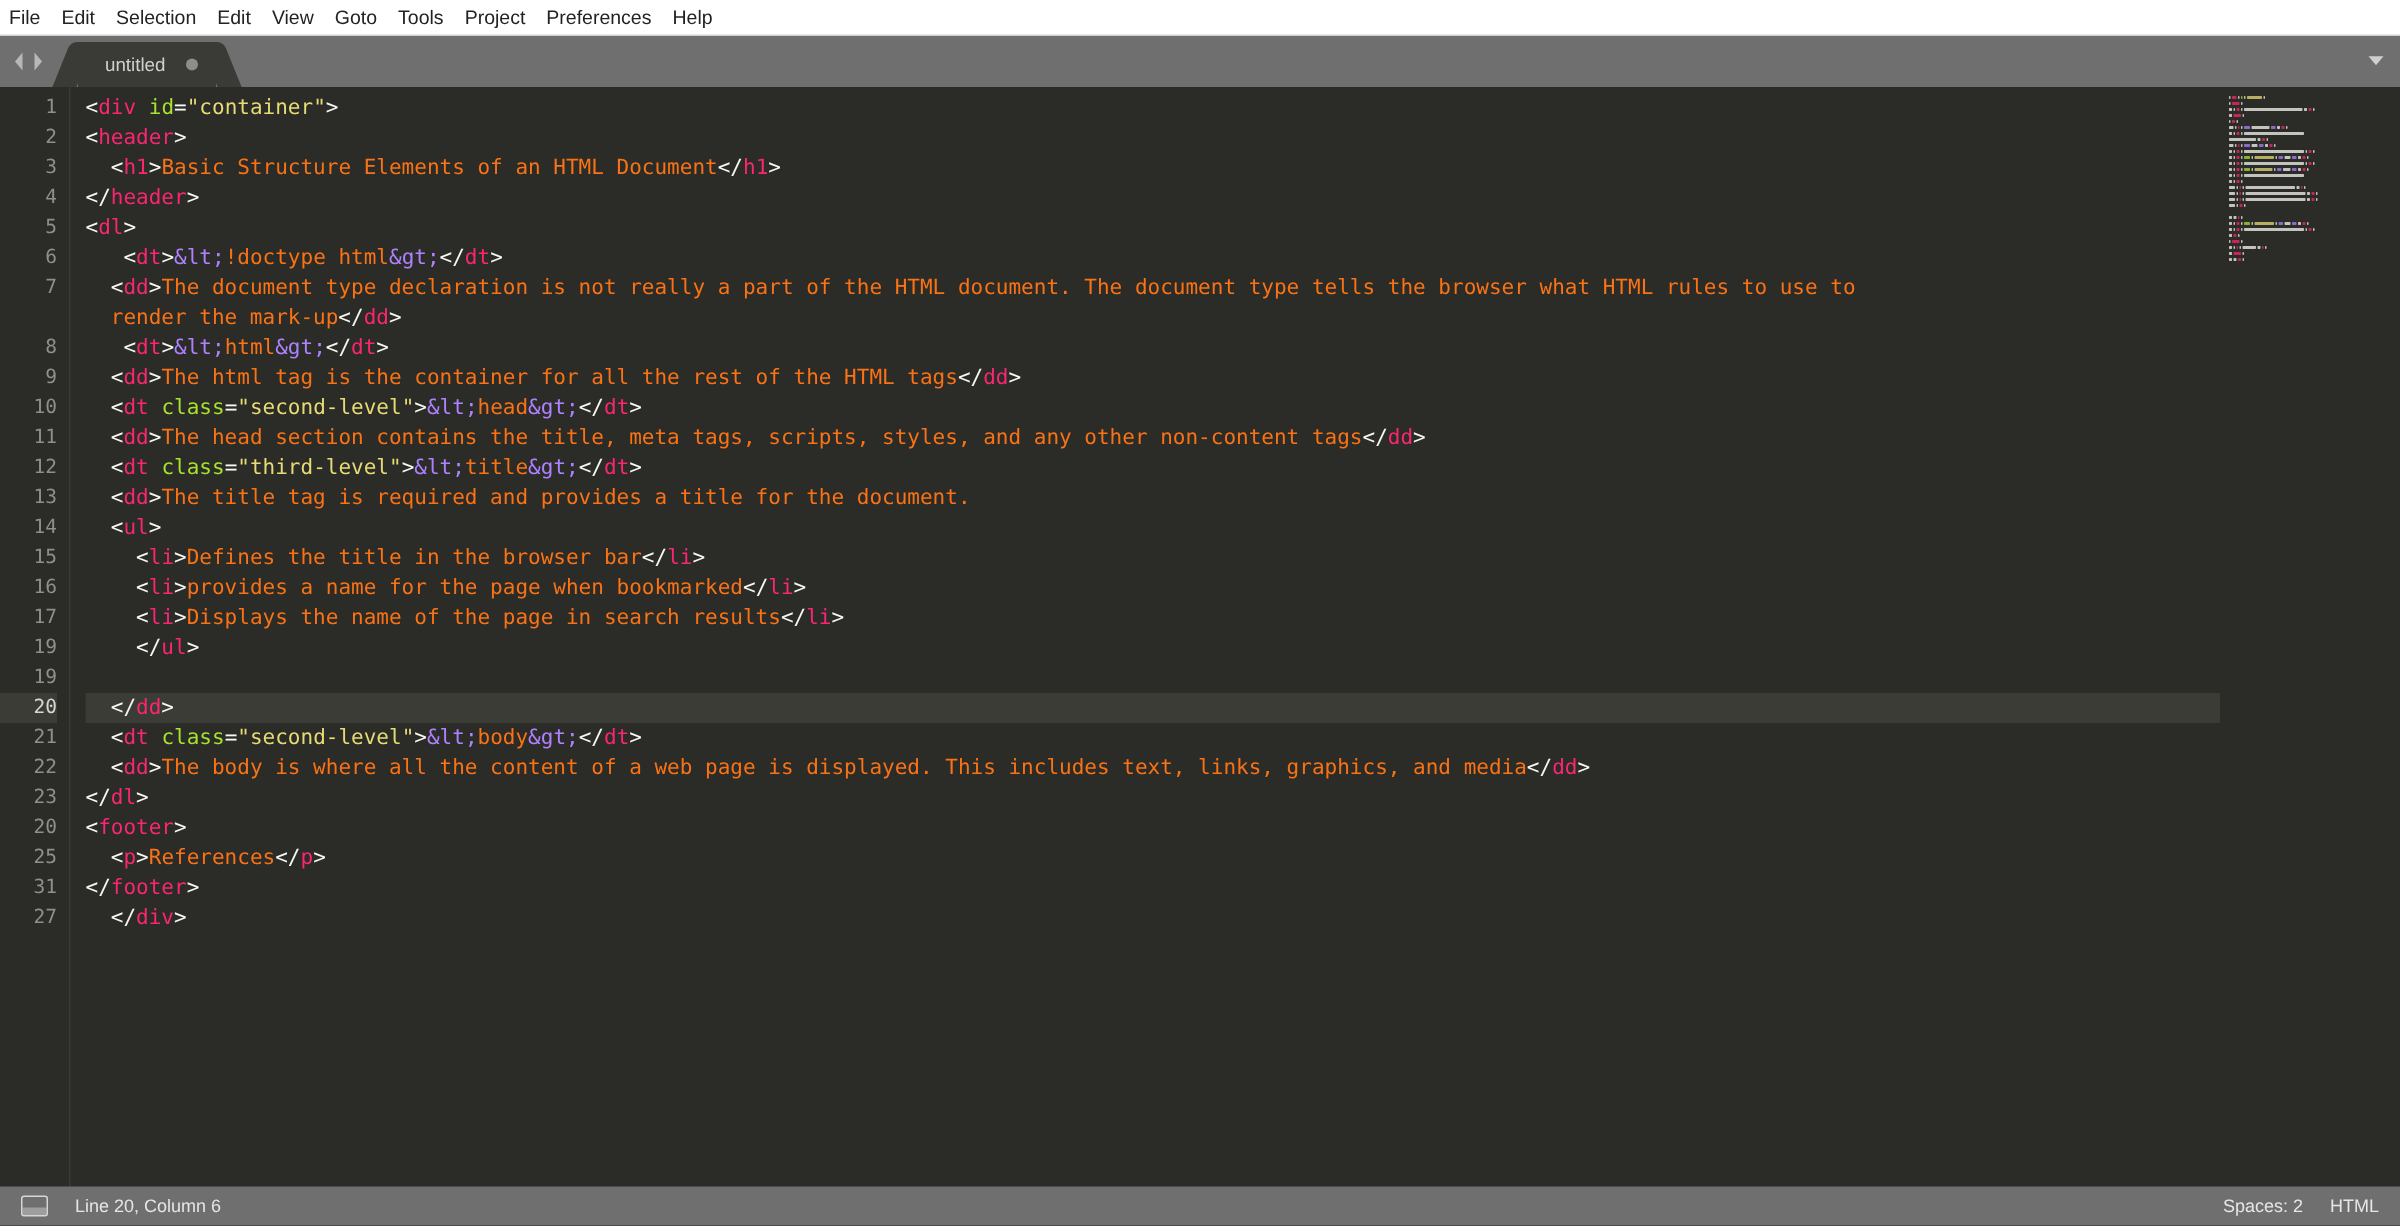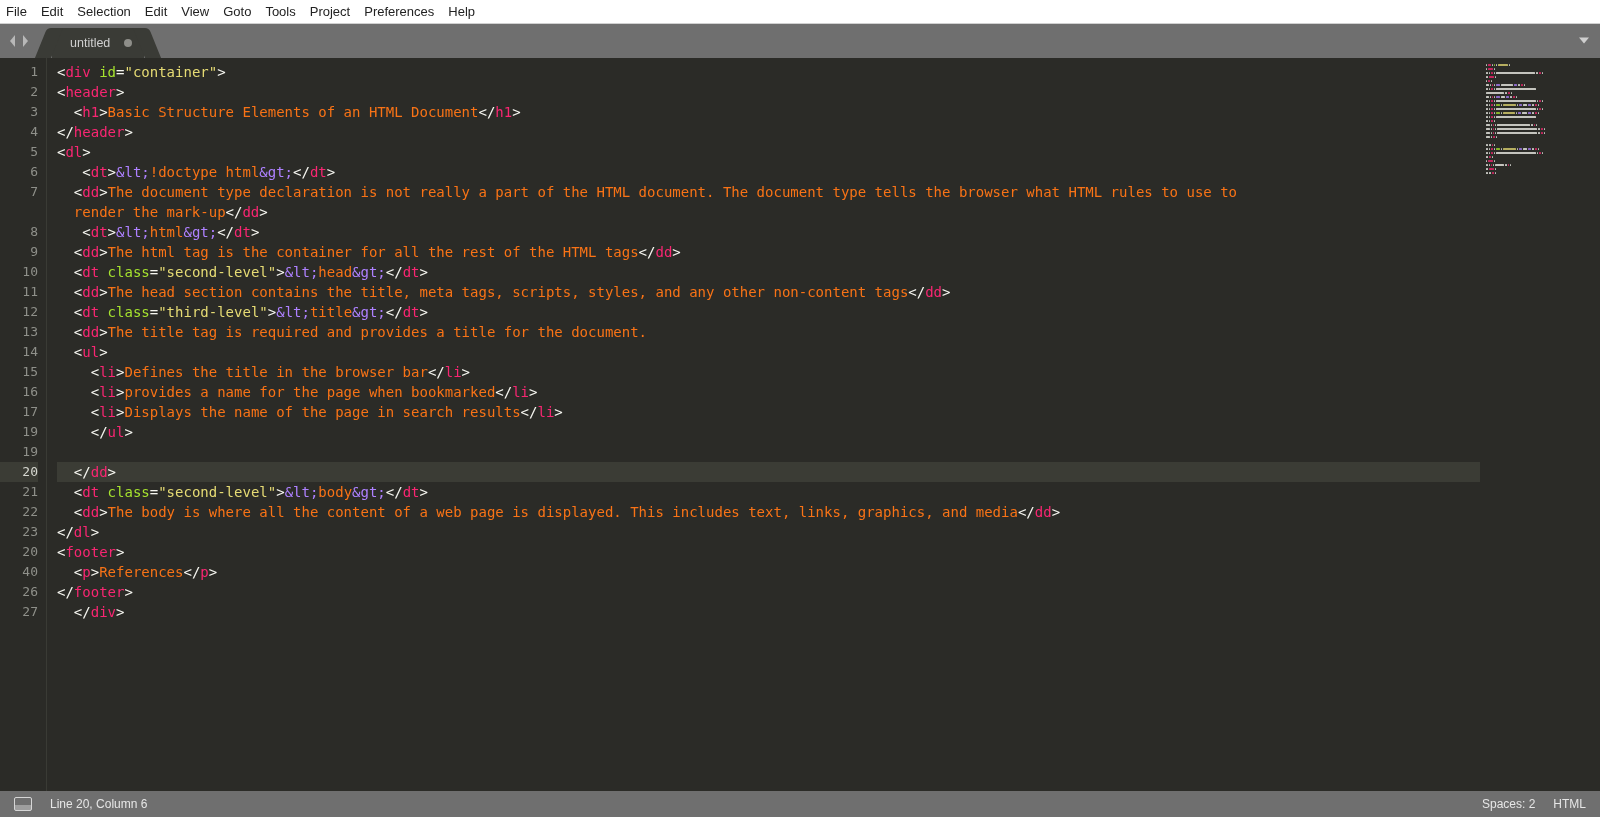--- a/index.html
+++ b/index.html
@@ -99,22 +99,22 @@
       <div class="gn">15</div>
       <div class="gn">16</div>
       <div class="gn">17</div>
       <div class="gn">19</div>
       <div class="gn">19</div>
       <div class="gn current">20</div>
       <div class="gn">21</div>
       <div class="gn">22</div>
       <div class="gn">23</div>
       <div class="gn">20</div>
-      <div class="gn">40</div>
-      <div class="gn">26</div>
+      <div class="gn">25</div>
+      <div class="gn">31</div>
       <div class="gn">27</div>
     </div>
   <div class="code" id="code"><div class="ln"><span class="pun">&lt;</span><span class="tag">div</span><span class="txt"> </span><span class="attr">id</span><span class="pun">=</span><span class="str">"container"</span><span class="pun">&gt;</span></div><div class="ln"><span class="pun">&lt;</span><span class="tag">header</span><span class="pun">&gt;</span></div><div class="ln"><span class="txt">  </span><span class="pun">&lt;</span><span class="tag">h1</span><span class="pun">&gt;</span><span class="txt">Basic Structure Elements of an HTML Document</span><span class="pun">&lt;/</span><span class="tag">h1</span><span class="pun">&gt;</span></div><div class="ln"><span class="pun">&lt;/</span><span class="tag">header</span><span class="pun">&gt;</span></div><div class="ln"><span class="pun">&lt;</span><span class="tag">dl</span><span class="pun">&gt;</span></div><div class="ln"><span class="txt">   </span><span class="pun">&lt;</span><span class="tag">dt</span><span class="pun">&gt;</span><span class="ent">&amp;lt;</span><span class="txt">!doctype html</span><span class="ent">&amp;gt;</span><span class="pun">&lt;/</span><span class="tag">dt</span><span class="pun">&gt;</span></div><div class="ln"><span class="txt">  </span><span class="pun">&lt;</span><span class="tag">dd</span><span class="pun">&gt;</span><span class="txt">The document type declaration is not really a part of the HTML document. The document type tells the browser what HTML rules to use to</span></div><div class="ln"><span class="txt">  render the mark-up</span><span class="pun">&lt;/</span><span class="tag">dd</span><span class="pun">&gt;</span></div><div class="ln"><span class="txt">   </span><span class="pun">&lt;</span><span class="tag">dt</span><span class="pun">&gt;</span><span class="ent">&amp;lt;</span><span class="txt">html</span><span class="ent">&amp;gt;</span><span class="pun">&lt;/</span><span class="tag">dt</span><span class="pun">&gt;</span></div><div class="ln"><span class="txt">  </span><span class="pun">&lt;</span><span class="tag">dd</span><span class="pun">&gt;</span><span class="txt">The html tag is the container for all the rest of the HTML tags</span><span class="pun">&lt;/</span><span class="tag">dd</span><span class="pun">&gt;</span></div><div class="ln"><span class="txt">  </span><span class="pun">&lt;</span><span class="tag">dt</span><span class="txt"> </span><span class="attr">class</span><span class="pun">=</span><span class="str">"second-level"</span><span class="pun">&gt;</span><span class="ent">&amp;lt;</span><span class="txt">head</span><span class="ent">&amp;gt;</span><span class="pun">&lt;/</span><span class="tag">dt</span><span class="pun">&gt;</span></div><div class="ln"><span class="txt">  </span><span class="pun">&lt;</span><span class="tag">dd</span><span class="pun">&gt;</span><span class="txt">The head section contains the title, meta tags, scripts, styles, and any other non-content tags</span><span class="pun">&lt;/</span><span class="tag">dd</span><span class="pun">&gt;</span></div><div class="ln"><span class="txt">  </span><span class="pun">&lt;</span><span class="tag">dt</span><span class="txt"> </span><span class="attr">class</span><span class="pun">=</span><span class="str">"third-level"</span><span class="pun">&gt;</span><span class="ent">&amp;lt;</span><span class="txt">title</span><span class="ent">&amp;gt;</span><span class="pun">&lt;/</span><span class="tag">dt</span><span class="pun">&gt;</span></div><div class="ln"><span class="txt">  </span><span class="pun">&lt;</span><span class="tag">dd</span><span class="pun">&gt;</span><span class="txt">The title tag is required and provides a title for the document.</span></div><div class="ln"><span class="txt">  </span><span class="pun">&lt;</span><span class="tag">ul</span><span class="pun">&gt;</span></div><div class="ln"><span class="txt">    </span><span class="pun">&lt;</span><span class="tag">li</span><span class="pun">&gt;</span><span class="txt">Defines the title in the browser bar</span><span class="pun">&lt;/</span><span class="tag">li</span><span class="pun">&gt;</span></div><div class="ln"><span class="txt">    </span><span class="pun">&lt;</span><span class="tag">li</span><span class="pun">&gt;</span><span class="txt">provides a name for the page when bookmarked</span><span class="pun">&lt;/</span><span class="tag">li</span><span class="pun">&gt;</span></div><div class="ln"><span class="txt">    </span><span class="pun">&lt;</span><span class="tag">li</span><span class="pun">&gt;</span><span class="txt">Displays the name of the page in search results</span><span class="pun">&lt;/</span><span class="tag">li</span><span class="pun">&gt;</span></div><div class="ln"><span class="txt">    </span><span class="pun">&lt;/</span><span class="tag">ul</span><span class="pun">&gt;</span></div><div class="ln"></div><div class="ln current"><span class="txt">  </span><span class="pun">&lt;/</span><span class="tag">dd</span><span class="pun">&gt;</span></div><div class="ln"><span class="txt">  </span><span class="pun">&lt;</span><span class="tag">dt</span><span class="txt"> </span><span class="attr">class</span><span class="pun">=</span><span class="str">"second-level"</span><span class="pun">&gt;</span><span class="ent">&amp;lt;</span><span class="txt">body</span><span class="ent">&amp;gt;</span><span class="pun">&lt;/</span><span class="tag">dt</span><span class="pun">&gt;</span></div><div class="ln"><span class="txt">  </span><span class="pun">&lt;</span><span class="tag">dd</span><span class="pun">&gt;</span><span class="txt">The body is where all the content of a web page is displayed. This includes text, links, graphics, and media</span><span class="pun">&lt;/</span><span class="tag">dd</span><span class="pun">&gt;</span></div><div class="ln"><span class="pun">&lt;/</span><span class="tag">dl</span><span class="pun">&gt;</span></div><div class="ln"><span class="pun">&lt;</span><span class="tag">footer</span><span class="pun">&gt;</span></div><div class="ln"><span class="txt">  </span><span class="pun">&lt;</span><span class="tag">p</span><span class="pun">&gt;</span><span class="txt">References</span><span class="pun">&lt;/</span><span class="tag">p</span><span class="pun">&gt;</span></div><div class="ln"><span class="pun">&lt;/</span><span class="tag">footer</span><span class="pun">&gt;</span></div><div class="ln"><span class="txt">  </span><span class="pun">&lt;/</span><span class="tag">div</span><span class="pun">&gt;</span></div></div>
   <div class="minimap" id="minimap">
       <div class="mm-line">
         <span class="b" style="background: rgb(248, 248, 242); width: 1px; opacity: 0.75;"></span>
         <span class="b" style="background: rgb(249, 38, 114); width: 2.7px; opacity: 0.75;"></span>
         <span class="b" style="background: rgb(248, 248, 242); width: 1px; opacity: 0.75;"></span>
         <span class="b" style="background: rgb(166, 226, 46); width: 1.8px; opacity: 0.75;"></span>
         <span class="b" style="background: rgb(248, 248, 242); width: 1px; opacity: 0.75;"></span>

